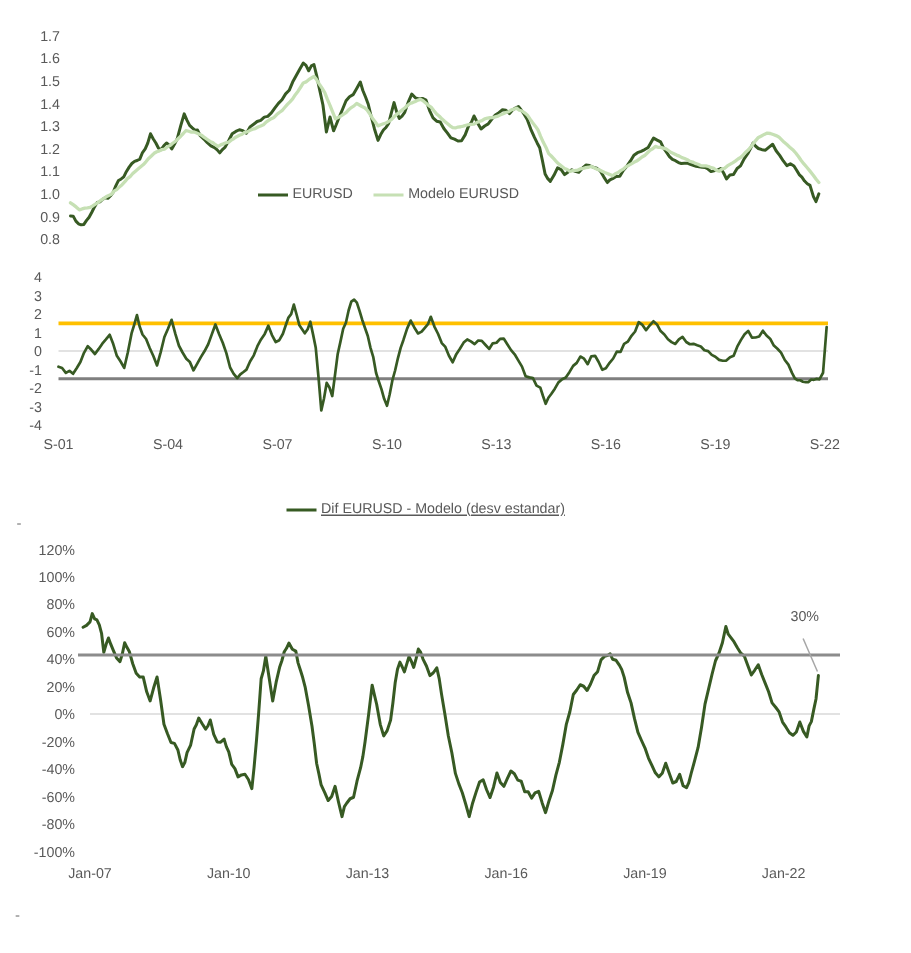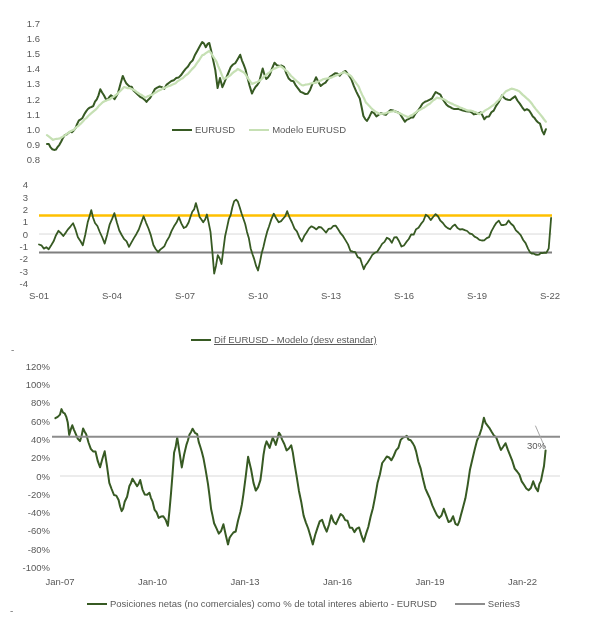--- a/index.html
+++ b/index.html
@@ -93,26 +93,16 @@
     </span>
   </div>
 
   <div class="legend" style="left:191px;top:334px;text-decoration:underline;">
     <span class="legend-item">
       <span class="swatch" style="background: rgb(55, 90, 35);"></span>
       <span>Dif EURUSD - Modelo (desv estandar)</span>
     </span>
   </div>
 
-  <div class="legend" style="left:0;right:0;top:598px;justify-content:center;gap:18px;">
-    <span class="legend-item">
-      <span class="swatch" style="background: rgb(55, 90, 35);"></span>
-      <span>Posiciones netas (no comerciales) como % de total interes abierto - EURUSD</span>
-    </span>
-    <span class="legend-item">
-      <span class="swatch long" style="background: rgb(140, 140, 140);"></span>
-      <span>Series3</span>
-    </span>
-  </div>
 
-  <span class="annotation" style="left:527px;top:406px;margin-top:34px;">30%</span>
+  <span class="annotation" style="left:527px;top:406px;">30%</span>
 
 </div>
 
 </body></html>

